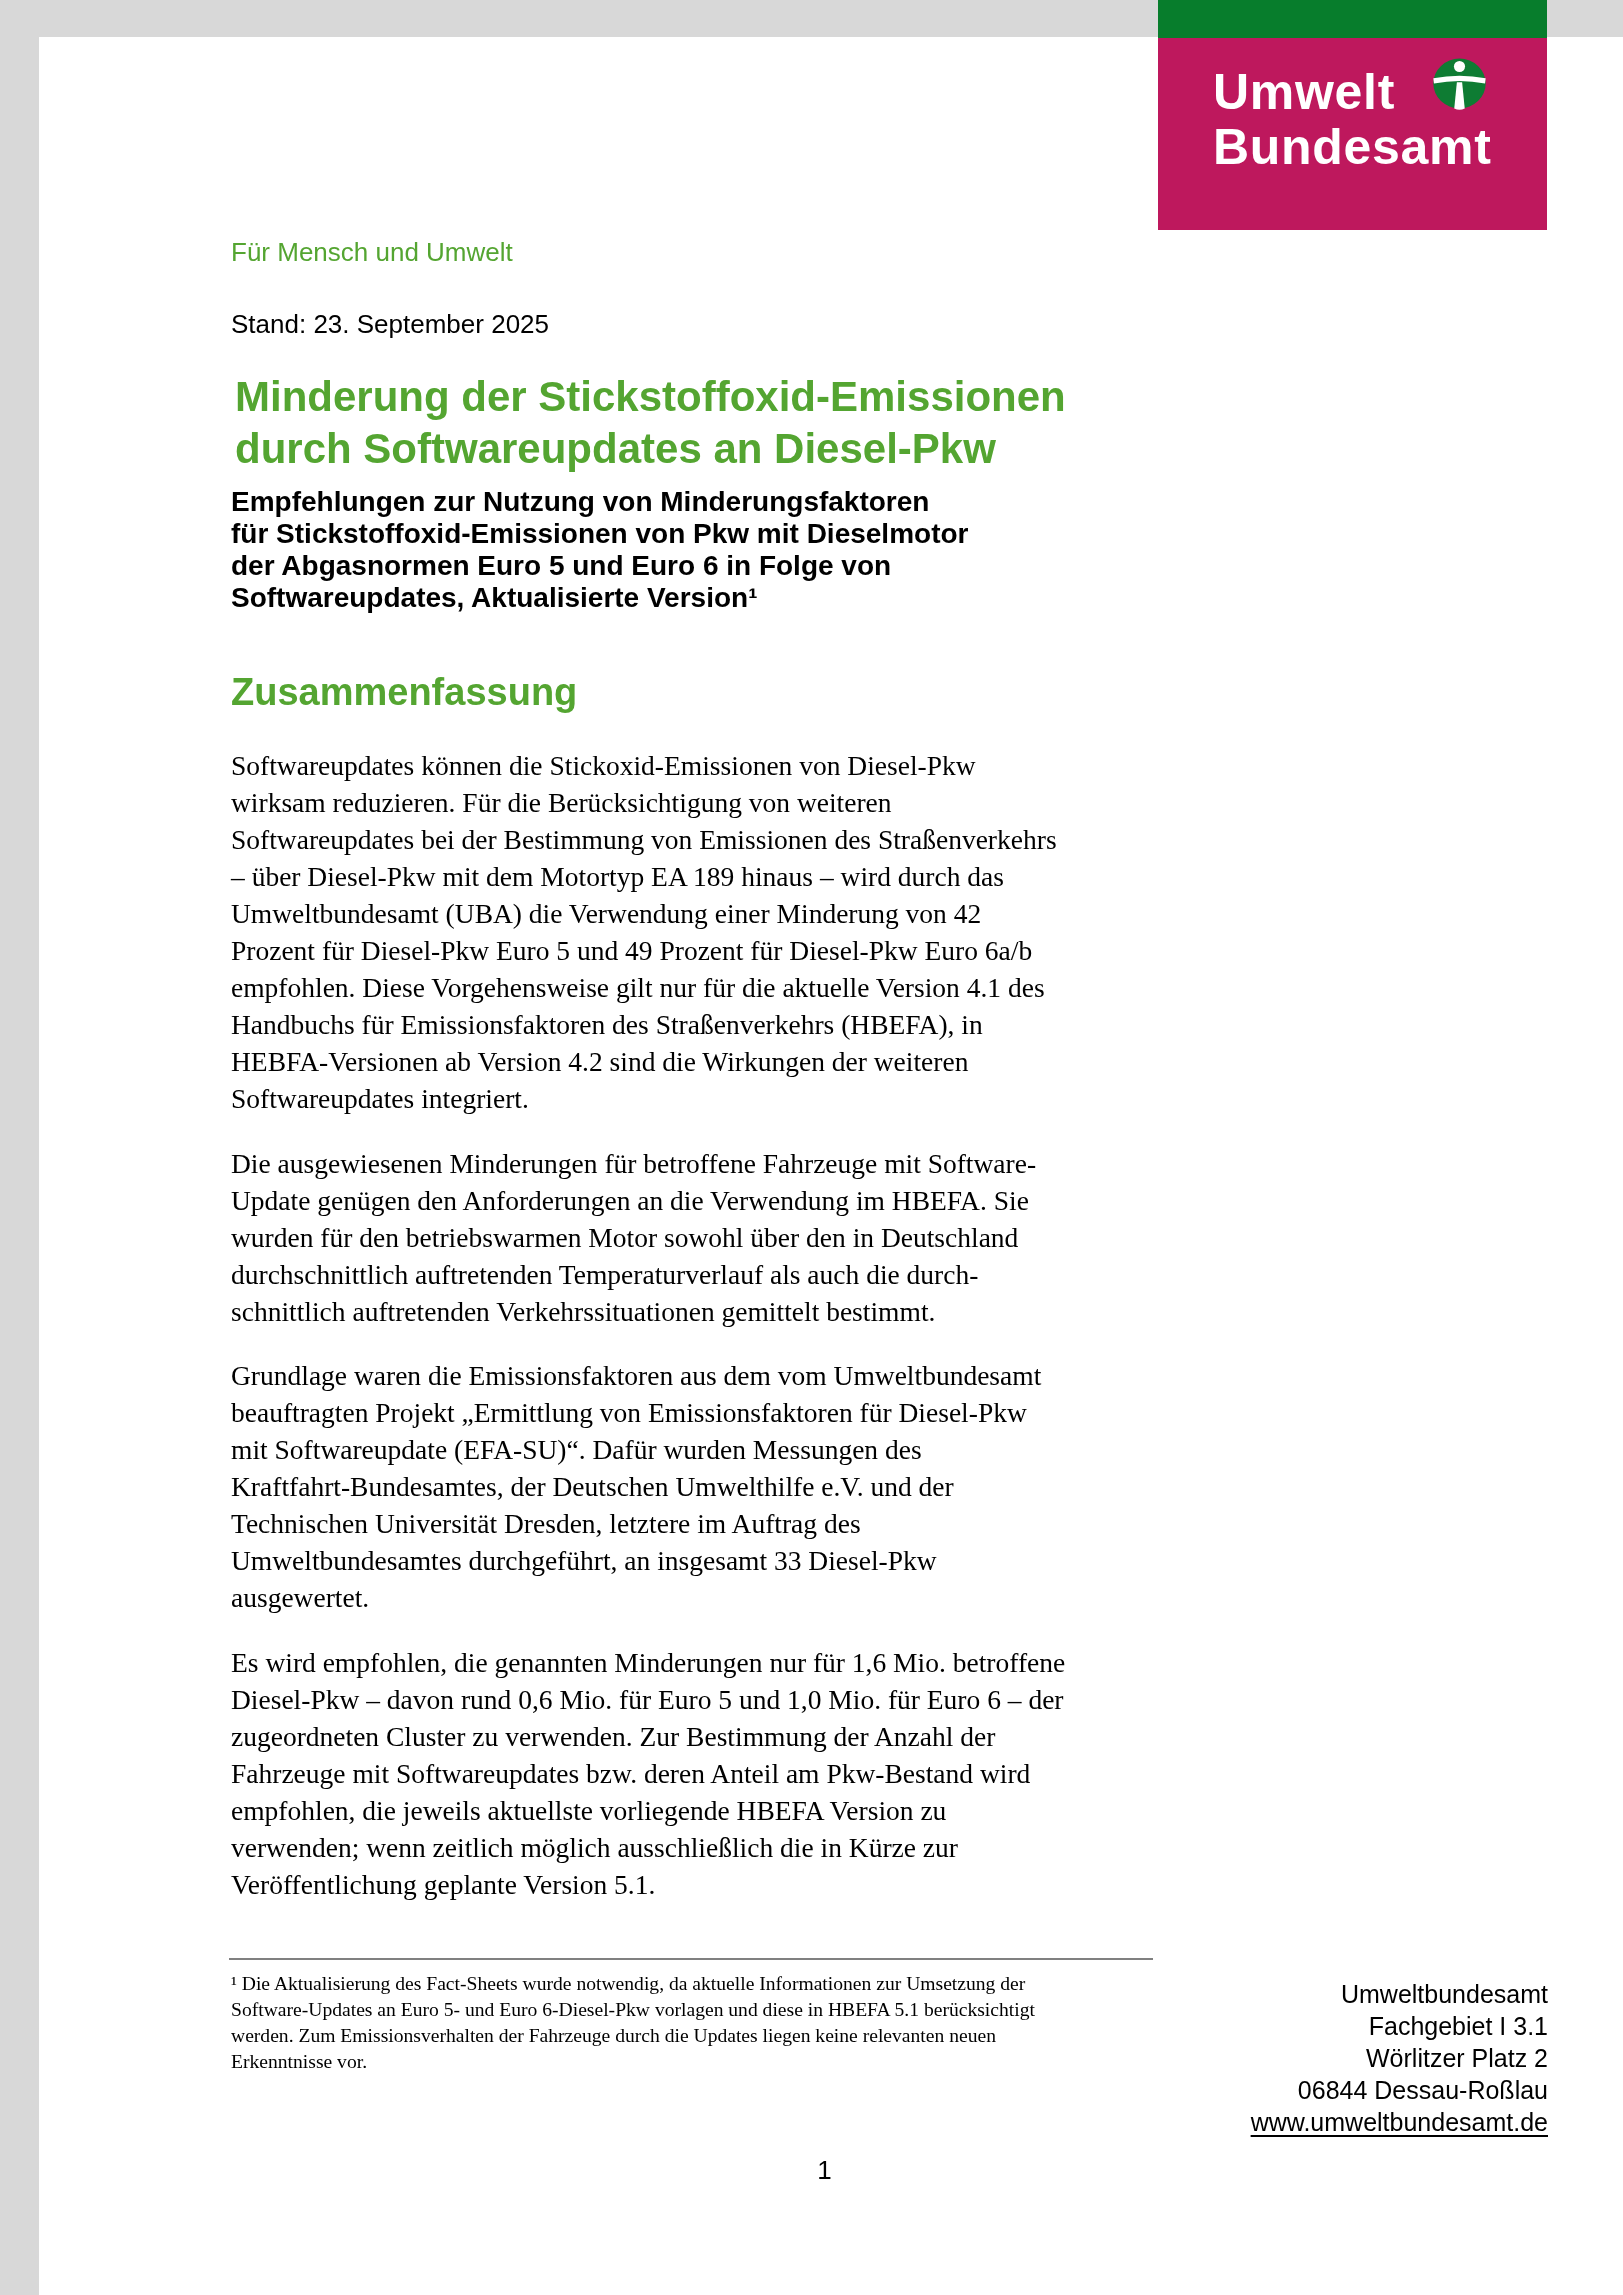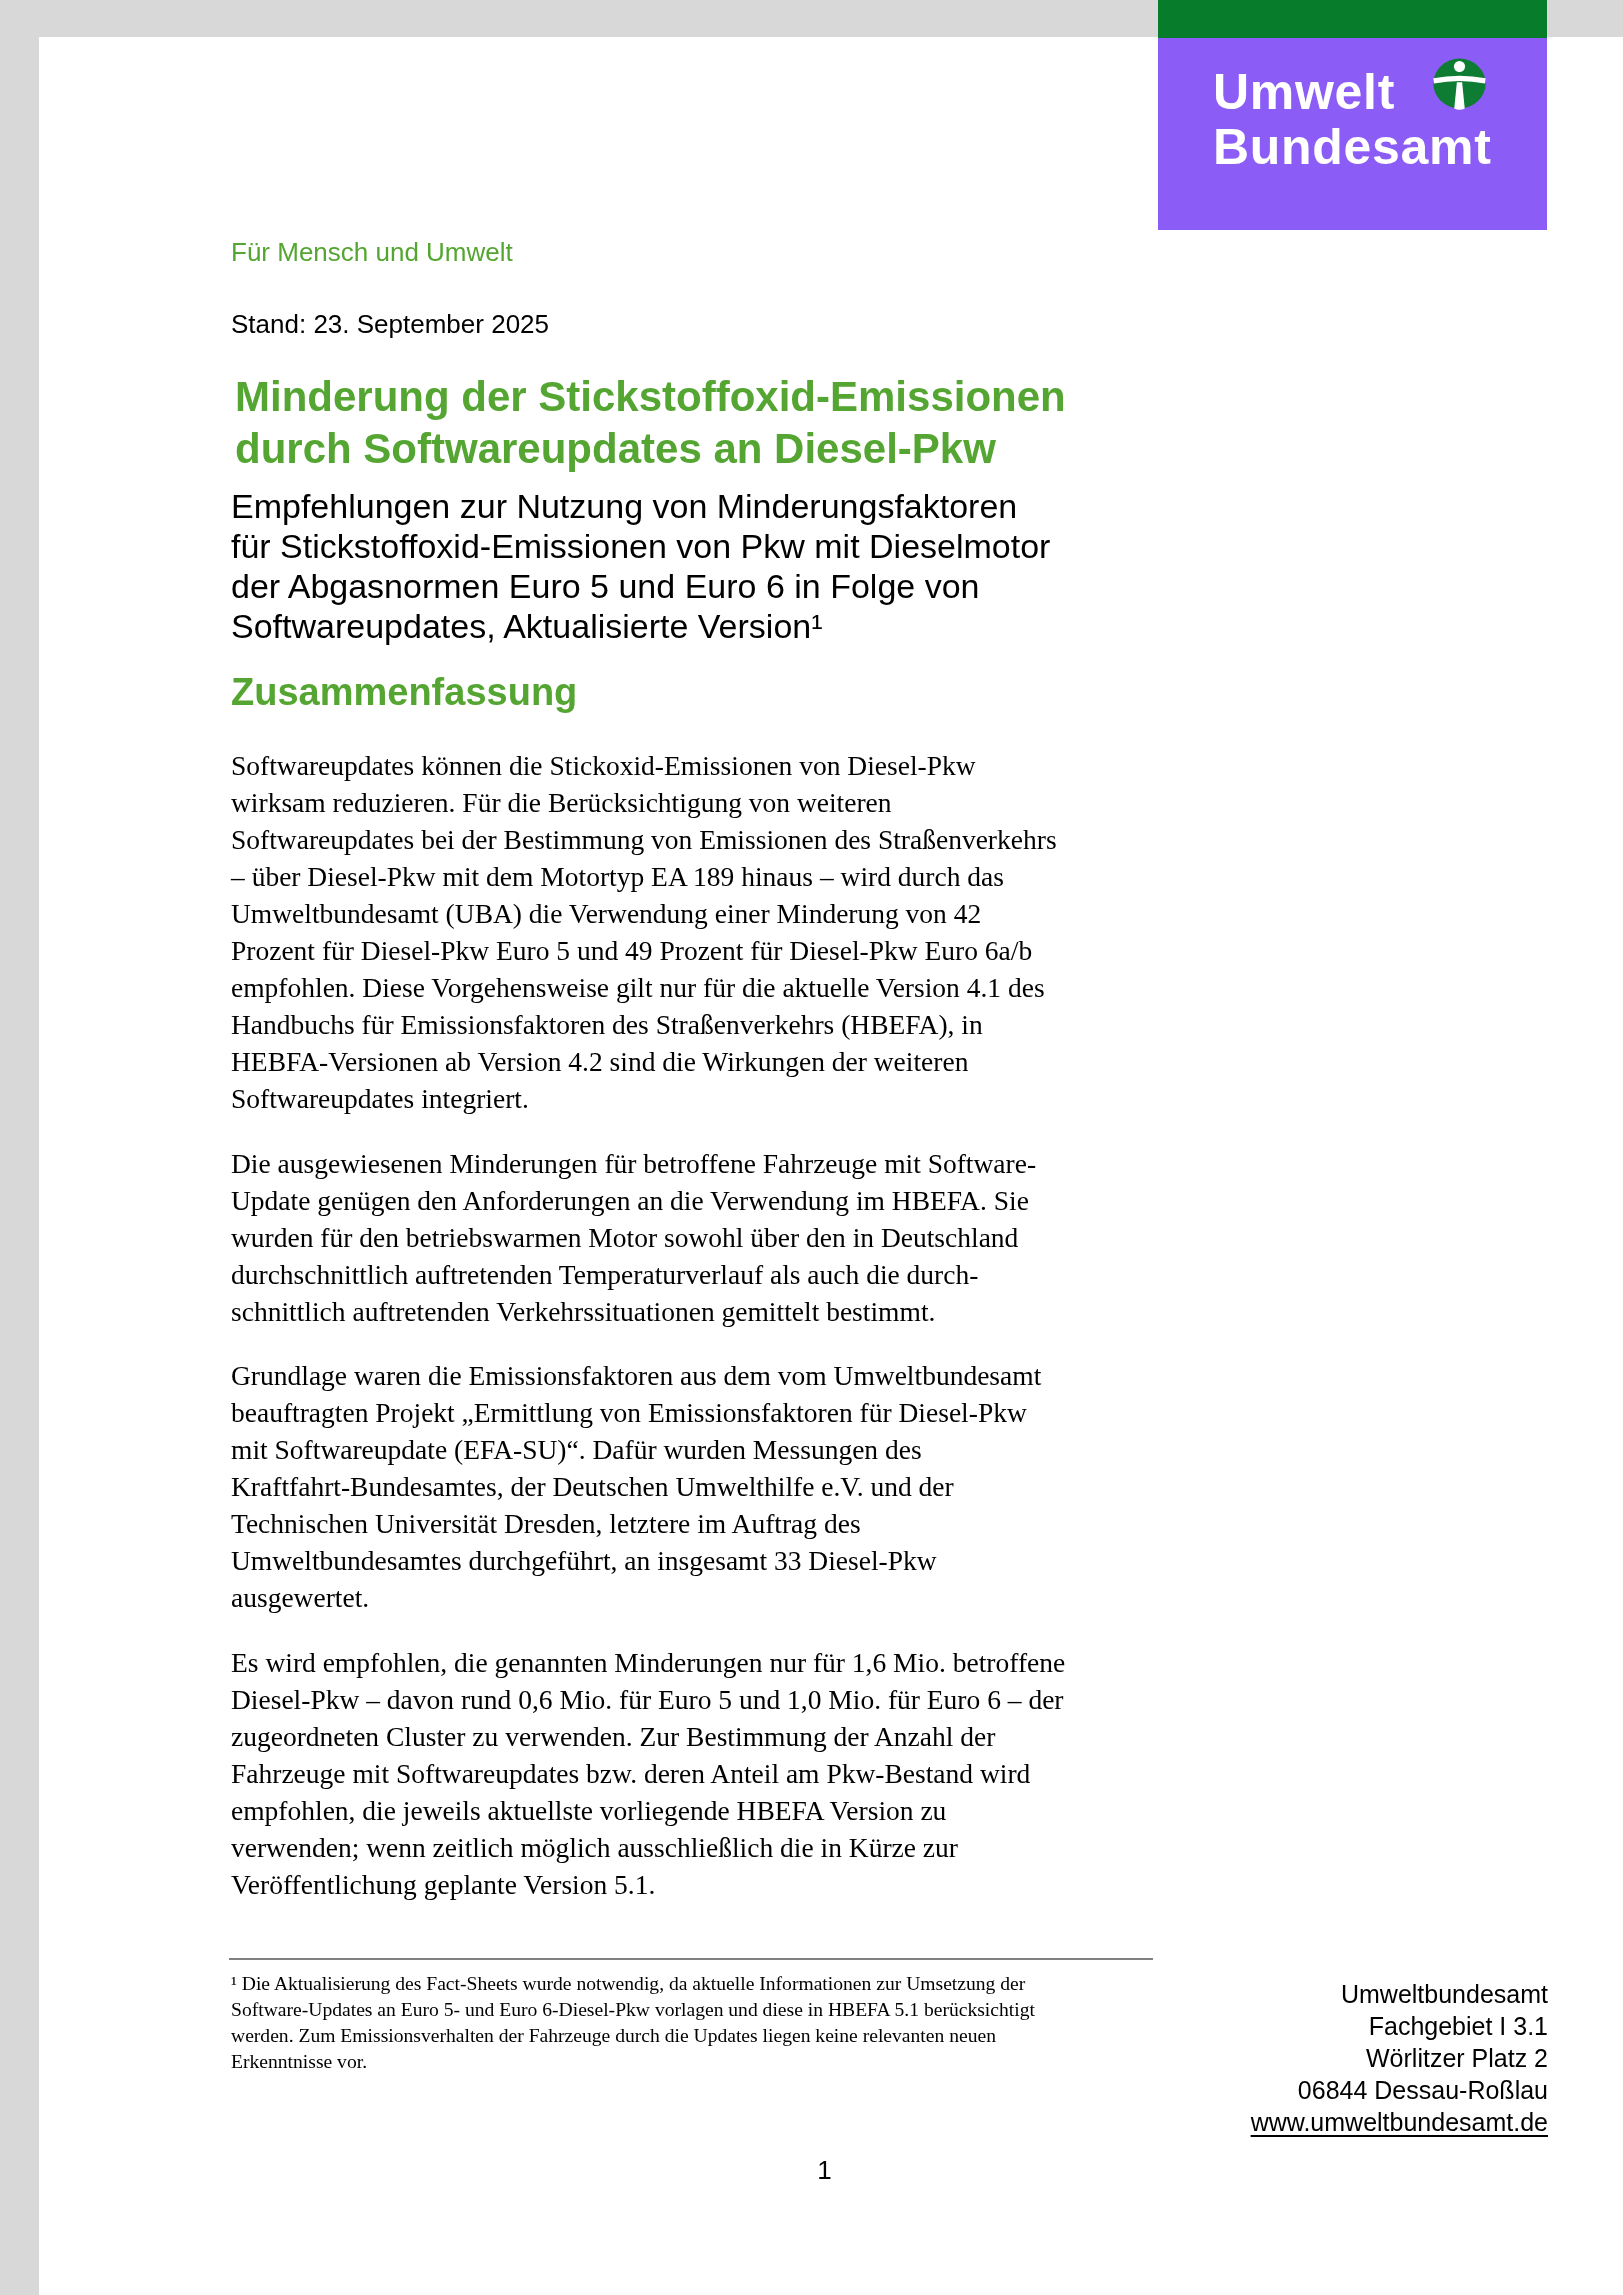--- a/index.html
+++ b/index.html
@@ -10,21 +10,21 @@
     font-family:"Liberation Sans",sans-serif;
     -webkit-font-smoothing:antialiased;
   }
   .page{
     position:absolute;left:39px;top:37px;right:0;bottom:0;
     background:#ffffff;
   }
   
   .logo-box{
     position:absolute;left:1158px;top:0;width:389px;height:230px;
-    background:#8b5cf6;
+    background:#be185d;
   }
   .logo-band{
     position:absolute;left:0;top:0;width:100%;height:38px;
     background:#077d2c;
   }
   .logo-wordmark{
     position:absolute;left:55px;top:65px;
     color:#ffffff;font-weight:bold;font-size:50px;line-height:55px;
     letter-spacing:0.7px;white-space:pre-line;
   }
@@ -38,21 +38,21 @@
     position:absolute;left:192px;top:272px;
     color:#000000;font-size:26px;line-height:31px;
   }
   .doc-title{
     position:absolute;left:192px;top:330px;width:1112px;
     color:#54a531;font-weight:bold;font-size:42px;line-height:52px;
     white-space:pre-line;
   }
   .doc-subtitle{
     position:absolute;left:192px;top:449px;width:1112px;
-    color:#000000;font-weight:normal;font-size:34px;line-height:40px;
+    color:#000000;font-weight:bold;font-size:28px;line-height:32px;
     white-space:pre-line;
   }
   .section-heading{
     position:absolute;left:192px;top:632px;
     color:#54a531;font-weight:bold;font-size:38px;line-height:46px;
   }
   
   .body-col{
     position:absolute;left:192px;top:710px;width:1021px;
     font-family:"Liberation Serif",serif;

